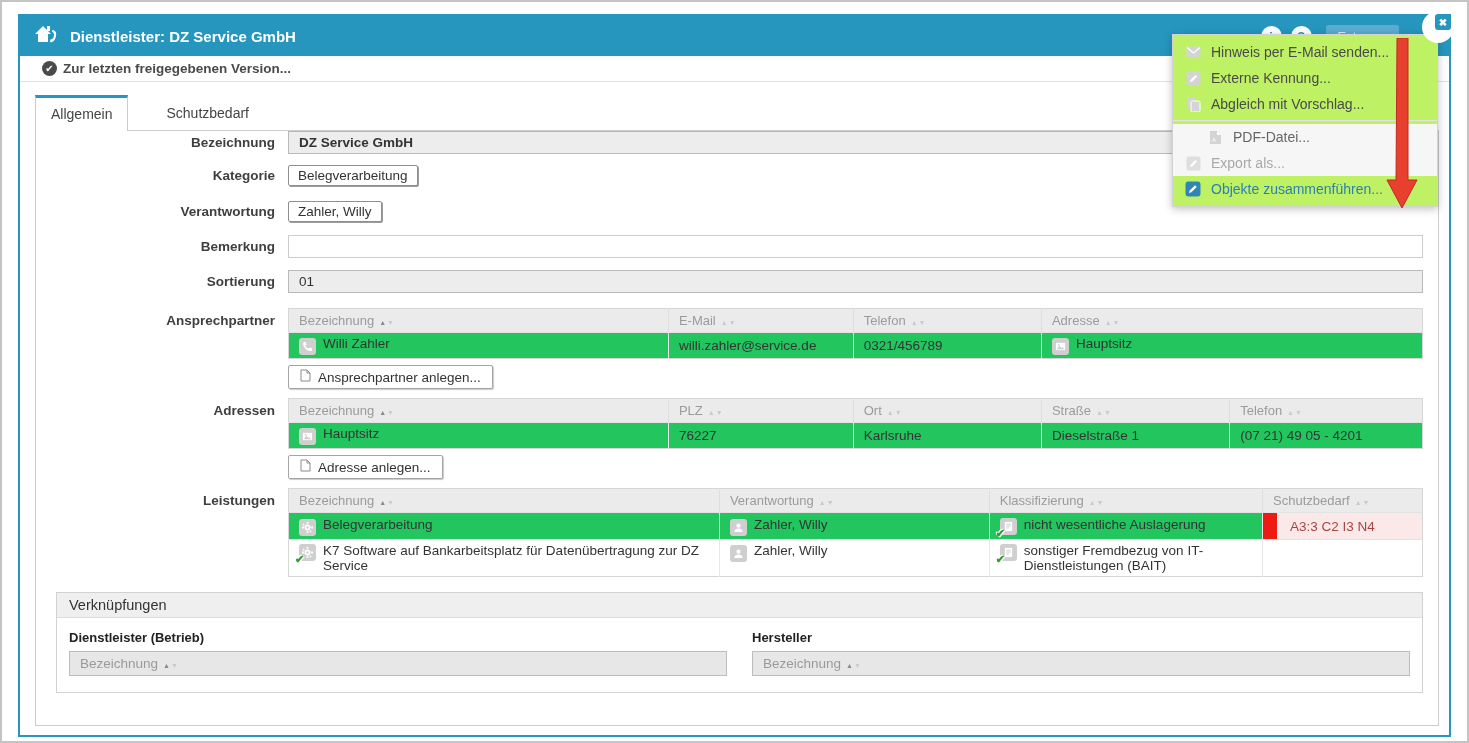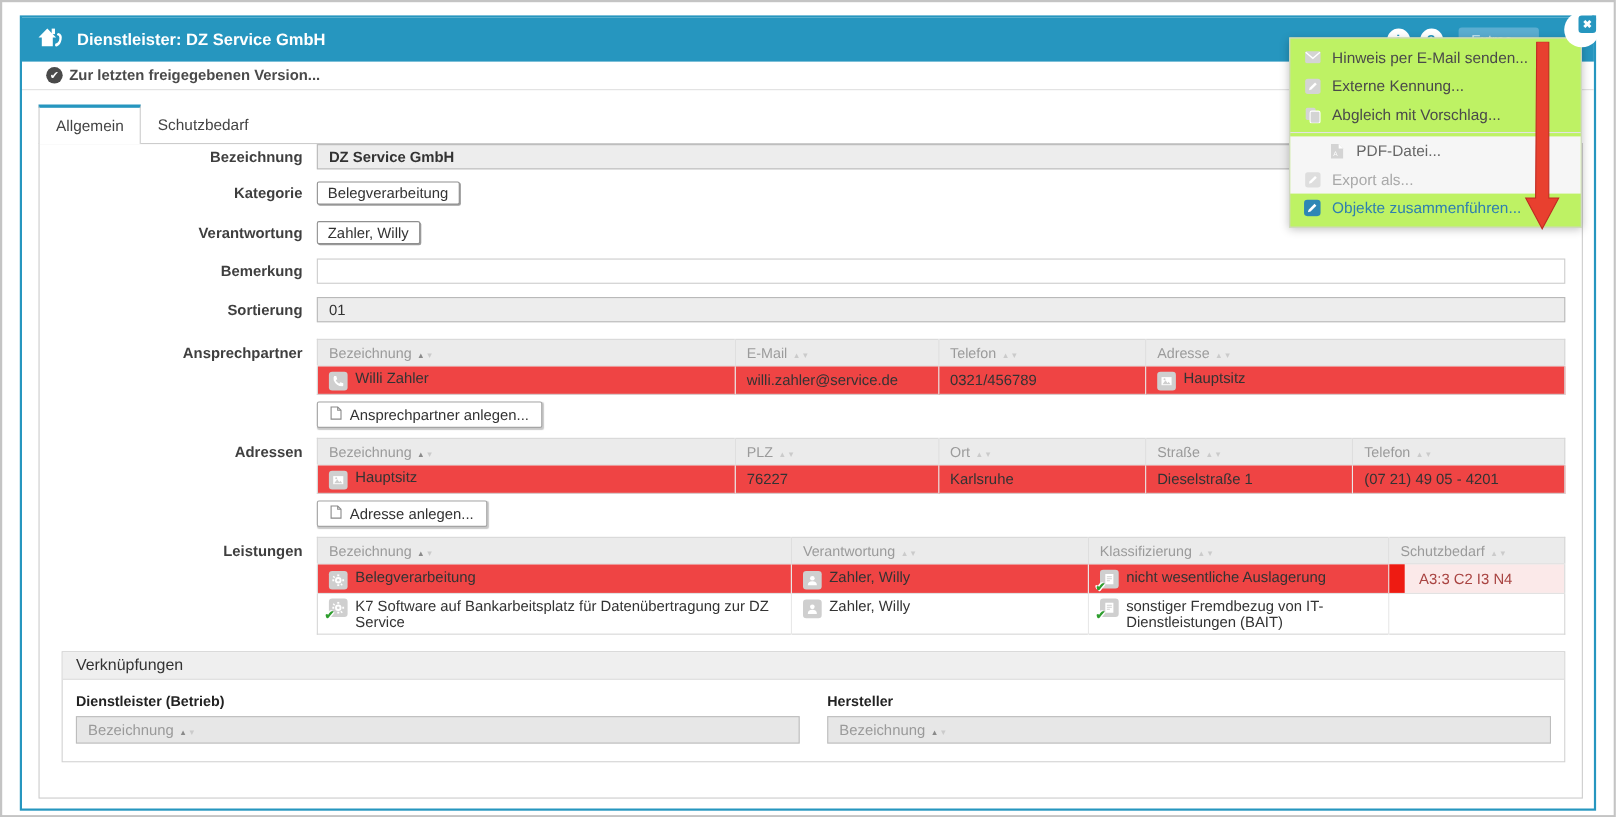--- a/index.html
+++ b/index.html
@@ -26,21 +26,21 @@
   .close-btn { position:absolute; top:3px; right:3px; width:16px; height:16px; background:#2696bf;
                border-radius:3px; color:#fff; font-size:10px; font-weight:bold; display:flex;
                align-items:center; justify-content:center; cursor:pointer; }
 
   .version-bar { height:26px; border-bottom:1px solid #e0e0e0; display:flex; align-items:center; padding-left:22px; }
   .check-circle { width:15px; height:15px; border-radius:50%; background:#4a4a4a; color:#fff; font-size:10px;
                   display:flex; align-items:center; justify-content:center; }
   .version-text { margin-left:6px; font-size:13.5px; font-weight:bold; color:#4a4a4a; cursor:pointer; }
 
   
-  .tabs { display:flex; margin:13px 0 0 15px; position:relative; z-index:2; }
+  .tabs { display:flex; margin:13px 0 0 15px; position:relative; z-index:2;gap:23px; }
   .tab { font-size:14px; color:#444; padding:10px 15px 9px; cursor:pointer; }
   .tab.active { background:#fff; border:1px solid #ccc; border-bottom:none; border-top:3px solid #2696bf;
                 padding-top:8px; margin-bottom:-1px; }
 
   .panel { margin:0 10px 0 15px; border:1px solid #ccc; background:#fff; height:596px; position:relative; z-index:1; }
 
   
   .frow { display:flex; align-items:center; margin-bottom:11px; }
   .frow.top { align-items:flex-start; }
   .flabel { width:252px; padding-right:13px; text-align:right; font-size:13.5px; font-weight:bold; color:#3f3f3f; flex:none; }
@@ -52,21 +52,21 @@
   .tbox.white { background:#fff; border-color:#ccc; width:100%; font-family:"Liberation Sans",sans-serif; }
   .chip { display:inline-block; border:1px solid #8f8f8f; background:#fff; box-shadow:1px 1px 0 #9d9d9d;
           border-radius:2px; padding:2px 9px; font-size:13.5px; color:#333; cursor:pointer; }
 
   
   table.grid { width:100%; border-collapse:collapse; table-layout:fixed; border:1px solid #d6d6d6; }
   table.grid th { background:#ebebeb; color:#9b9b9b; font-weight:normal; font-size:13px; text-align:left;
                   padding:4px 10px; border-left:1px solid #dedede; white-space:nowrap; }
   table.grid th:first-child { border-left:none; }
   table.grid td { font-size:13.5px; color:#333; padding:3px 10px; border-left:1px solid #e8e8e8;
-                  border-top:1px solid #e2e2e2; background:#ef4444; }
+                  border-top:1px solid #e2e2e2; background:#22c55e; }
   table.grid td:first-child { border-left:none; }
   table.grid tr.alt td { background:#fff; }
   .sort { font-size:7px; letter-spacing:1px; margin-left:5px; color:#cbcbcb; }
   .sort .on { color:#8a8a8a; }
 
   .cicon { display:inline-flex; align-items:center; justify-content:center; width:17px; height:17px;
            background:#cfcfcf; border-radius:3px; vertical-align:-4px; margin-right:7px; position:relative; flex:none; }
   .cicon svg { display:block; }
   .gcheck { position:absolute; left:-4px; bottom:-5px; color:#2e9e2e; font-size:11px; font-weight:bold;
             text-shadow:1px 1px 0 #fff,-1px -1px 0 #fff; }

